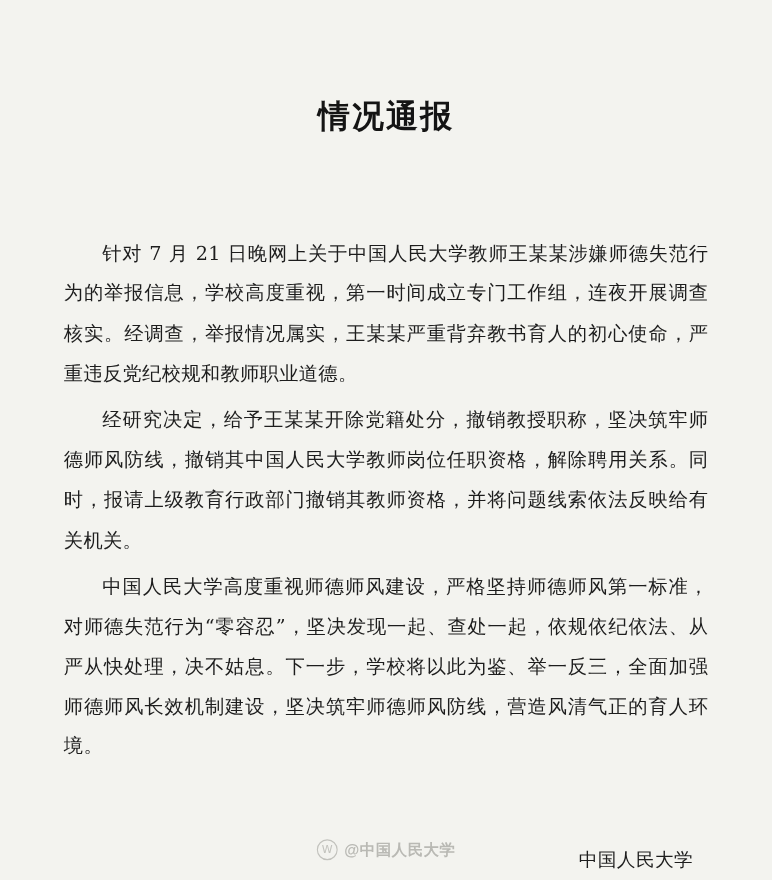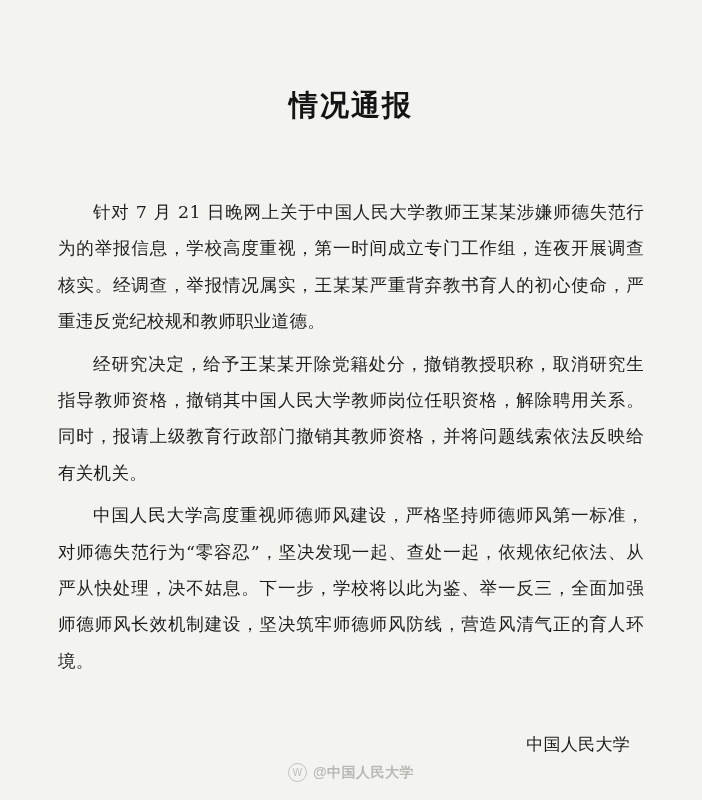--- a/index.html
+++ b/index.html
@@ -17,20 +17,21 @@
   }
   .page {
     width: 702px;
     height: 800px;
     background: #f3f3ef;
     box-sizing: border-box;
     padding: 0 58px;
     position: relative;
     display: flex;
     flex-direction: column;
+    justify-content: space-between;
   }
   .doc-title {
     text-align: center;
     font-size: 29px;
     font-weight: bold;
     letter-spacing: 2px;
     margin-top: 86px;
     margin-bottom: 0;
     font-family: "DejaVu Serif", "Liberation Serif", serif;
     color: #141414;
@@ -93,21 +94,21 @@
 </style>
 </head>
 <body>
 
 <div class="page">
 
   <h1 class="doc-title">情况通报</h1>
 
   <div class="body-block">
     <p class="para">针对 7 月 21 日晚网上关于中国人民大学教师王某某涉嫌师德失范行为的举报信息，学校高度重视，第一时间成立专门工作组，连夜开展调查核实。经调查，举报情况属实，王某某严重背弃教书育人的初心使命，严重违反党纪校规和教师职业道德。</p>
-    <p class="para">经研究决定，给予王某某开除党籍处分，撤销教授职称，取消研究生指导教师资格，撤销其中国人民大学教师岗位任职资格，解除聘用关系。同时，报请上级教育行政部门撤销其教师资格，并将问题线索依法反映给有关机关。</p>
+    <p class="para">经研究决定，给予王某某开除党籍处分，撤销教授职称，坚决筑牢师德师风防线，撤销其中国人民大学教师岗位任职资格，解除聘用关系。同时，报请上级教育行政部门撤销其教师资格，并将问题线索依法反映给有关机关。</p>
     <p class="para">中国人民大学高度重视师德师风建设，严格坚持师德师风第一标准，对师德失范行为“零容忍”，坚决发现一起、查处一起，依规依纪依法、从严从快处理，决不姑息。下一步，学校将以此为鉴、举一反三，全面加强师德师风长效机制建设，坚决筑牢师德师风防线，营造风清气正的育人环境。</p>
   </div>
 
   <div class="signature">
     <span class="sig-line">中国人民大学</span>
   </div>
 
   <div class="watermark">
     <span class="weibo-mark">W</span>
     <span class="watermark-text">@中国人民大学</span>

